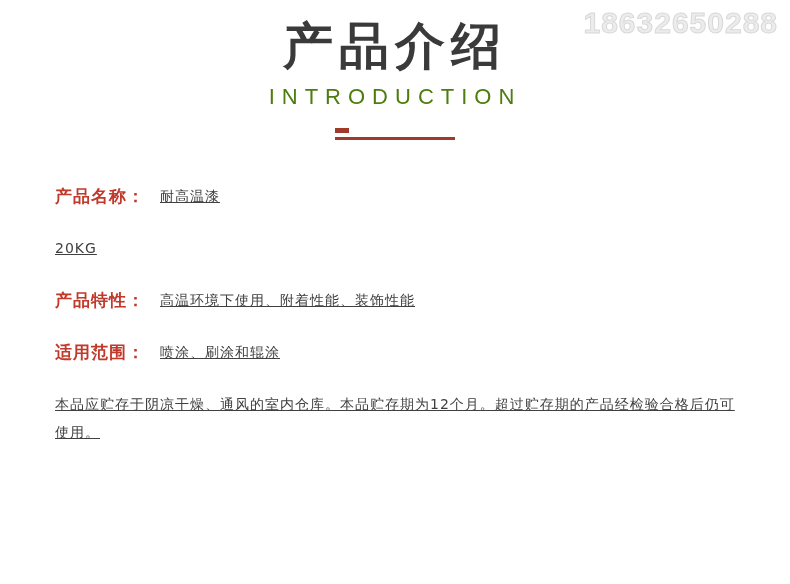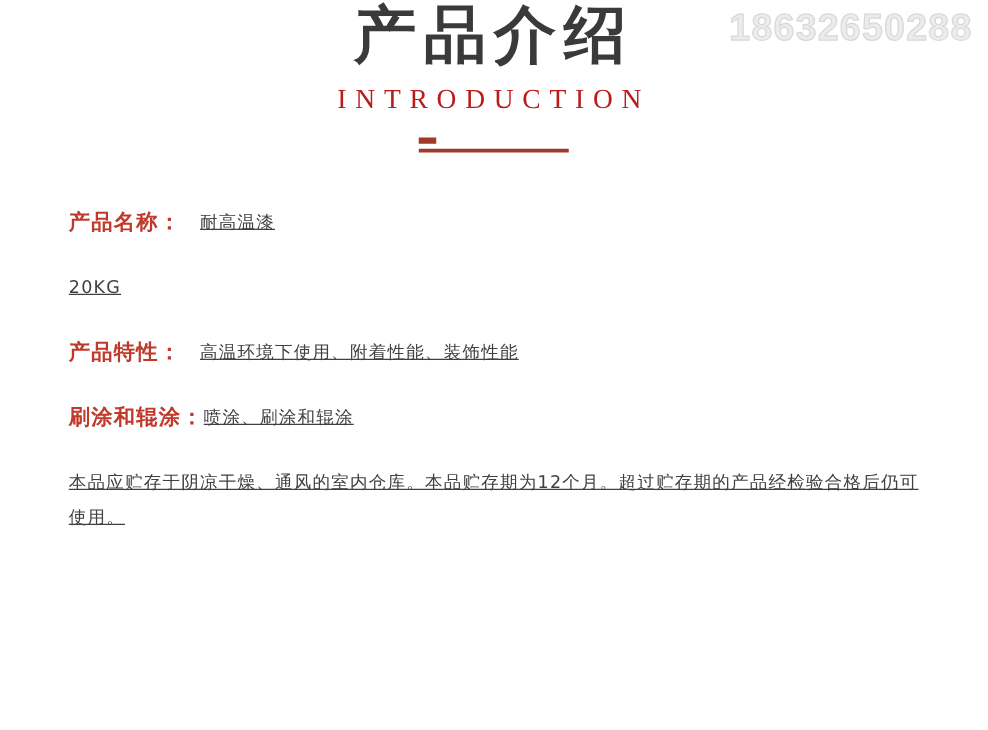--- a/index.html
+++ b/index.html
@@ -31,36 +31,37 @@
     font-weight: bold;
     color: rgba(255,255,255,0.0);
     -webkit-text-stroke: 1px #d8d8d8;
     text-shadow: 0 0 0 #ececec;
     font-family: "Liberation Sans", sans-serif;
     user-select: none;
   }
 
   
   .header {
+    padding-top: 18px;
     text-align: center;
   }
   .title-cn {
     font-size: 50px;
     font-weight: bold;
     color: #3a3a3a;
     letter-spacing: 6px;
     line-height: 1.15;
     font-family: "DejaVu Sans", "Liberation Sans", sans-serif;
   }
   .title-en {
     margin-top: 8px;
     font-size: 22px;
     letter-spacing: 7px;
-    color: #b91c1c;
-    font-family: Liberation Serif, serif;
+    color: #4d7c0f;
+    font-family: Liberation Sans, sans-serif;
   }
 
   
   .ornament {
     margin: 18px auto 0 auto;
     width: 120px;
     position: relative;
     height: 14px;
   }
   .ornament .dash {
@@ -139,21 +140,21 @@
       <div class="value">20KG</div>
     </div>
 
 
     <div class="row">
       <div class="label">产品特性：</div>
       <div class="value">高温环境下使用、附着性能、装饰性能</div>
     </div>
 
     <div class="row">
-      <div class="label">刷涂和辊涂：</div>
+      <div class="label">适用范围：</div>
       <div class="value">喷涂、刷涂和辊涂</div>
     </div>
 
     <div class="row">
       <div class="value">本品应贮存于阴凉干燥、通风的室内仓库。本品贮存期为12个月。超过贮存期的产品经检验合格后仍可使用。</div>
     </div>
 
   </div>
 </div>
 

